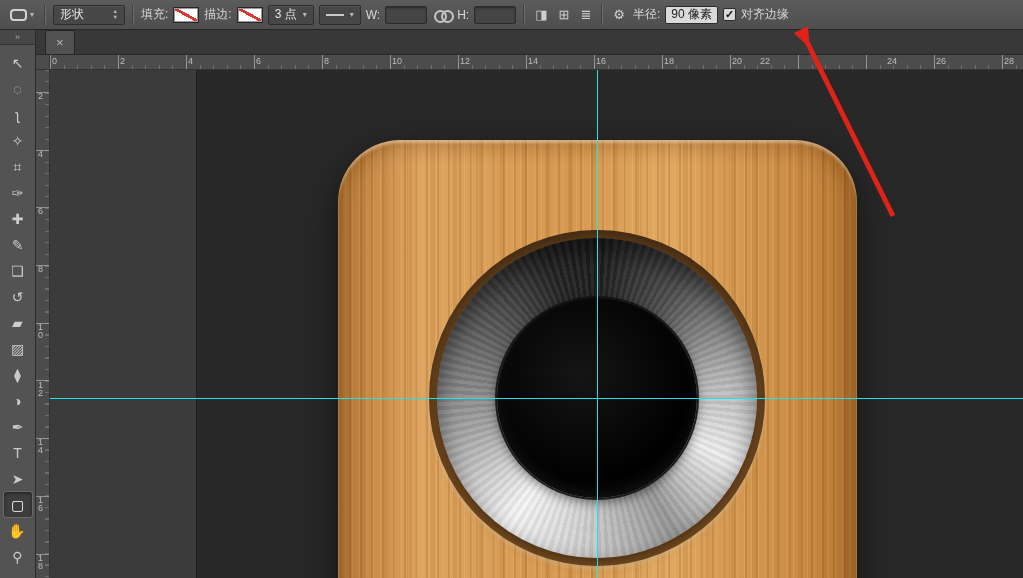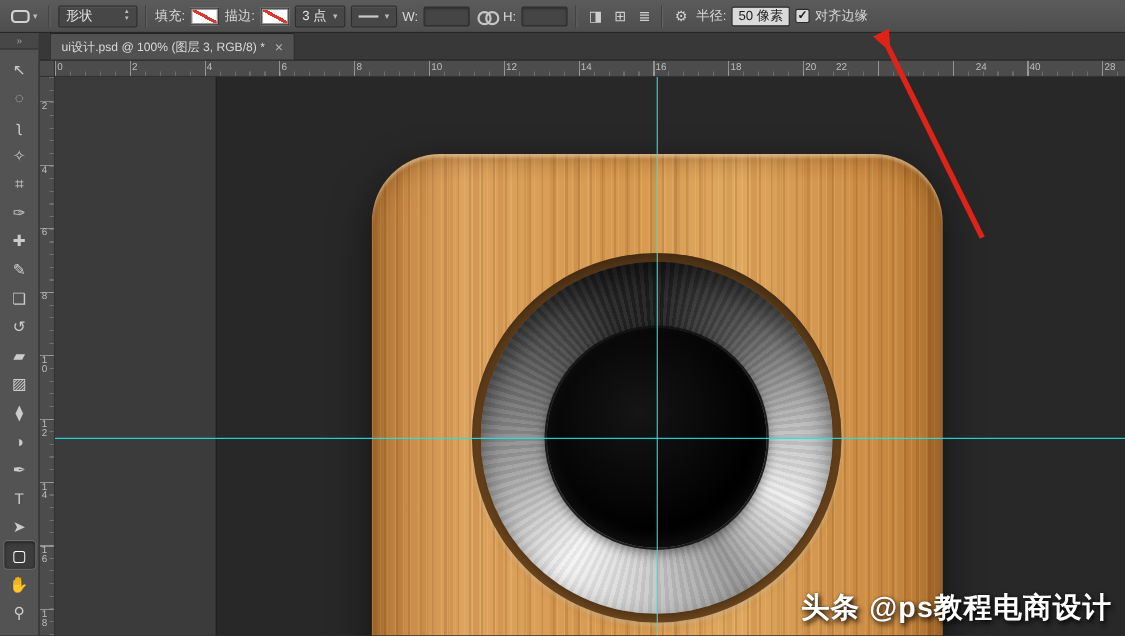--- a/index.html
+++ b/index.html
@@ -196,31 +196,30 @@
     <button class="iconbtn">◨</button>
     <button class="iconbtn">⊞</button>
     <button class="iconbtn">≣</button>
     <div class="sep"></div>
 
     <button class="iconbtn">
       <span>⚙</span>
     </button>
 
     <span class="lbl">半径:</span>
-    <div class="field radius">50 像素</div>
+    <div class="field radius">90 像素</div>
 
     <span class="checkbox">
       <span class="check" style="visibility: visible;">✓</span>
     </span>
     <span class="lbl">对齐边缘</span>
   </div>
 
   <div class="tab-bar">
     <div class="tab">
-      <span class="tab-title">ui设计.psd @ 100% (图层 3, RGB/8) *</span>
       <span class="tab-close">×</span>
     </div>
   </div>
 
   <div class="tool-panel">
     <div class="panel-grip">»</div>
     <div class="tools">
         <div class="tool">↖</div>
         <div class="tool">◌</div>
         <div class="tool">ʅ</div>
@@ -252,21 +251,21 @@
       <span class="hlab" style="left: 206px;">6</span>
       <span class="hlab" style="left: 274px;">8</span>
       <span class="hlab" style="left: 342px;">10</span>
       <span class="hlab" style="left: 410px;">12</span>
       <span class="hlab" style="left: 478px;">14</span>
       <span class="hlab" style="left: 546px;">16</span>
       <span class="hlab" style="left: 614px;">18</span>
       <span class="hlab" style="left: 682px;">20</span>
       <span class="hlab" style="left: 710px;">22</span>
       <span class="hlab" style="left: 818px; padding-left: 19px;">24</span>
-      <span class="hlab" style="left: 886px;">40</span>
+      <span class="hlab" style="left: 886px;">26</span>
       <span class="hlab" style="left: 954px; text-align: center;">28</span>
     </div>
   <div class="ruler-left">
       <span class="vlab" style="top: 22px;">2</span>
       <span class="vlab" style="top: 79.7px;">4</span>
       <span class="vlab" style="top: 137.4px;">6</span>
       <span class="vlab" style="top: 195.1px;">8</span>
       <span class="vlab" style="top: 252.8px;">10</span>
       <span class="vlab" style="top: 310.5px;">12</span>
       <span class="vlab" style="top: 368.2px;">14</span>
@@ -279,21 +278,20 @@
     <div class="document">
       <div class="speaker"></div>
       <div class="recess"></div>
       <div class="metal-ring"></div>
       <div class="hole"></div>
     </div>
     <div class="guide guide-v" style="background: rgb(31, 227, 232);"></div>
     <div class="guide guide-h" style="background: rgb(31, 227, 232);"></div>
   </div>
 
-  <div class="watermark">头条 @ps教程电商设计</div>
 
   <svg class="arrow-overlay" viewBox="0 0 1023 578">
     <defs>
       <marker id="arrow-head" markerWidth="20" markerHeight="16" refX="15" refY="8" orient="auto" markerUnits="userSpaceOnUse">
         <path d="M20,0 L0,8 L20,16 Z" fill="#df2318"></path>
       </marker>
     </defs>
     <line id="arrow-line" x1="893" y1="216" x2="803" y2="34" stroke="#df2318" stroke-width="5" marker-end="url(#arrow-head)"></line>
   </svg>
 

